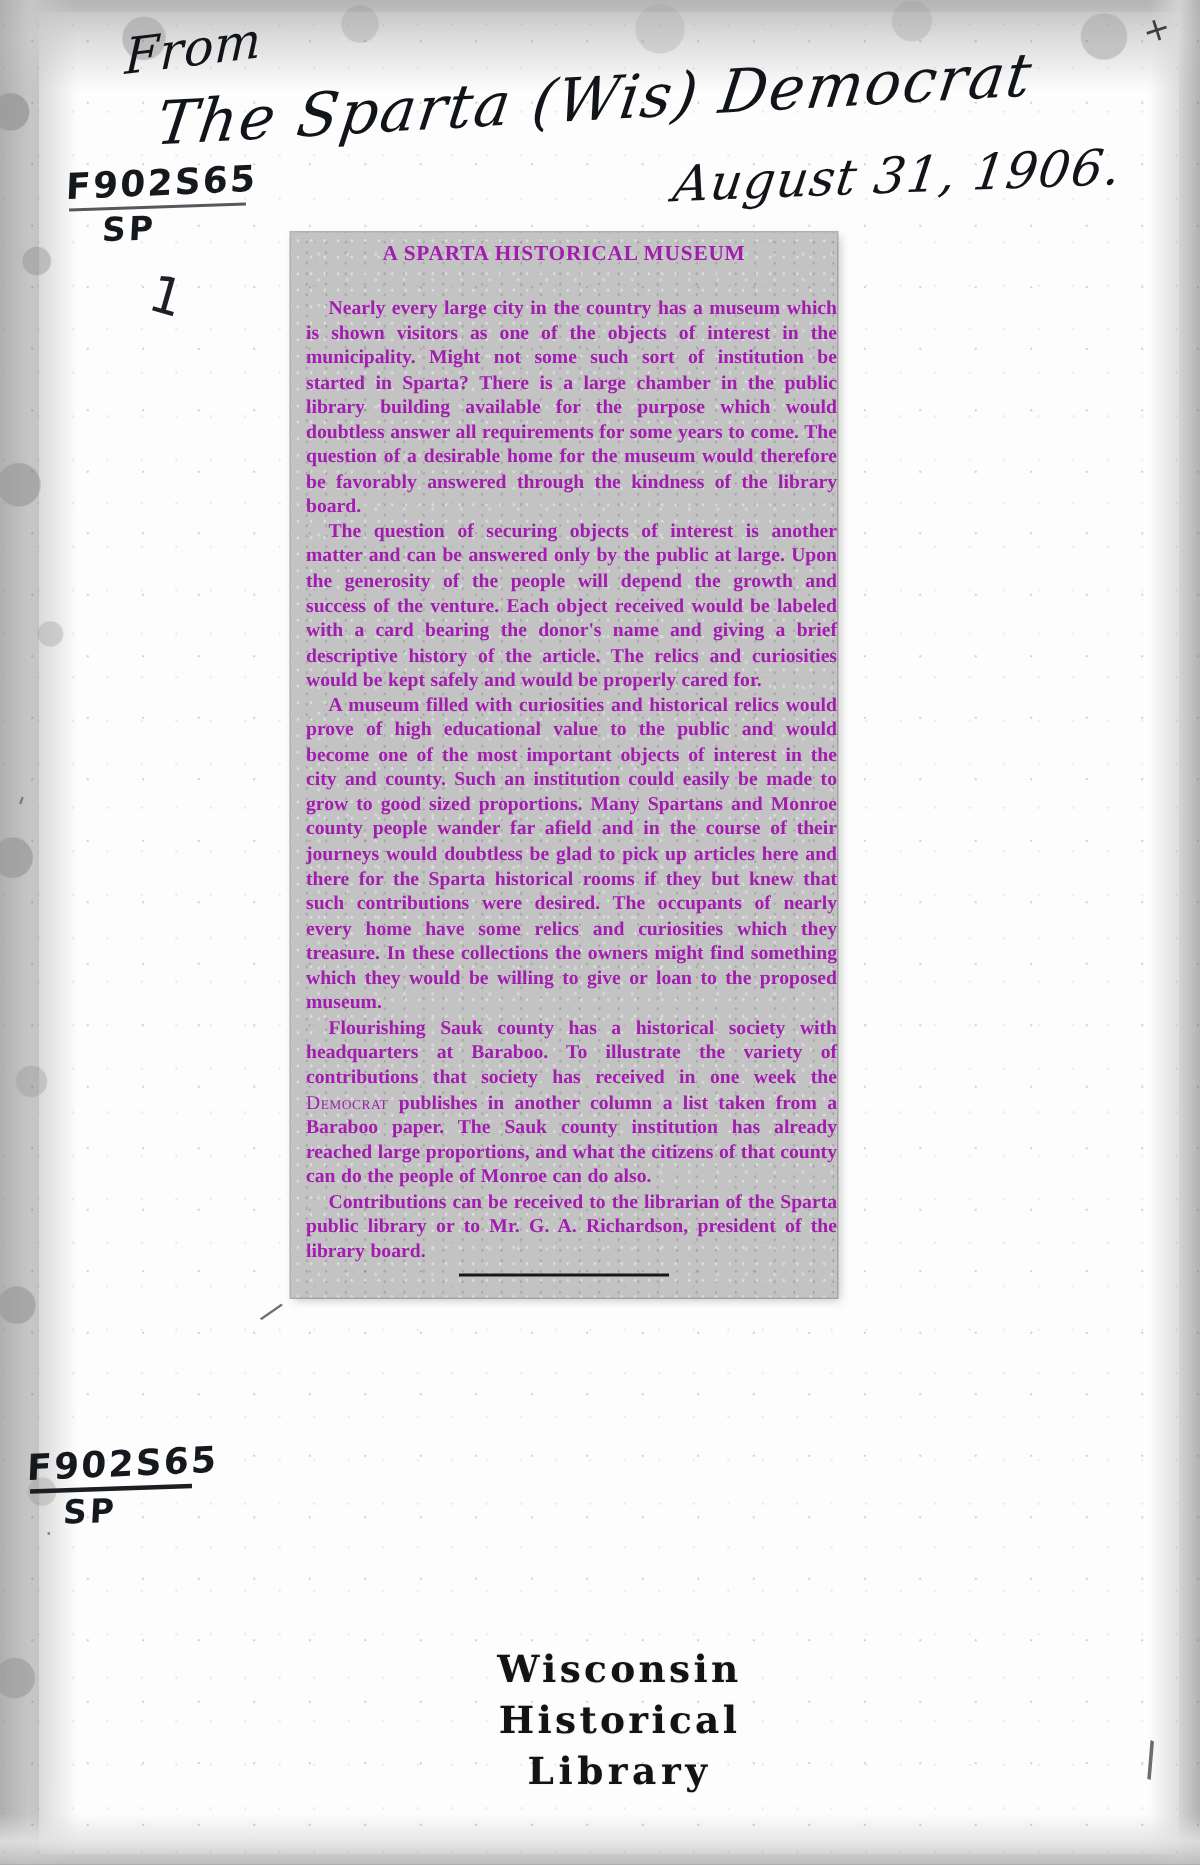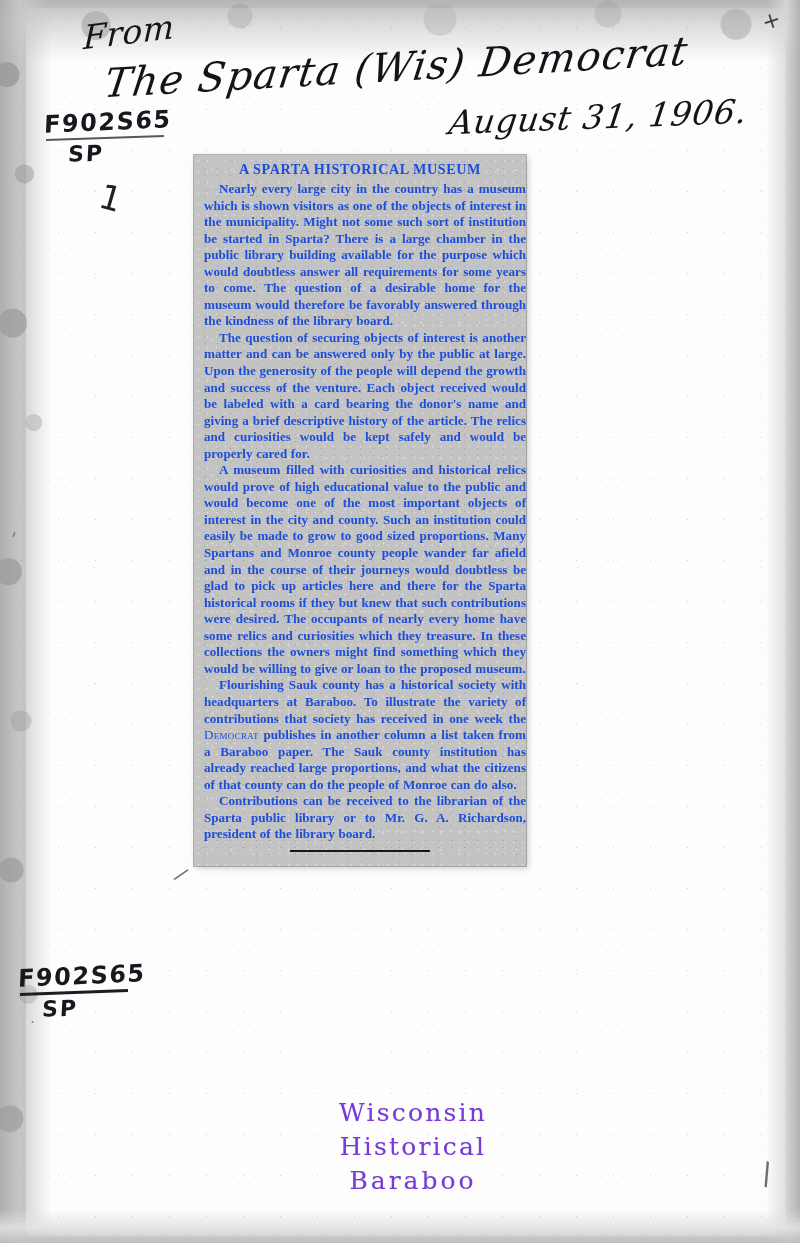--- a/index.html
+++ b/index.html
@@ -196,25 +196,25 @@
     font-size: 30px;
     color: #6a6e73;
     transform: rotate(22deg);
   }
 
   
   .clipping {
     position: absolute;
     left: 194px;
     top: 155px;
-    width: 332px;
+    width: 364px;
     background: #c3c3c3;
     padding: 0 0 14px 0;
     box-sizing: border-box;
-    color: #1d4ed8;
+    color: #a21caf;
     box-shadow:
       0 0 0 1px rgba(120,120,120,.55),
       2px 2px 6px rgba(60,60,60,.28);
   }
   
   .clipping::before {
     content: "";
     position: absolute;
     inset: 0;
     pointer-events: none;
@@ -236,20 +236,21 @@
     letter-spacing: .55px;
     text-align: center;
     padding: 6px 6px 3px 6px;
     white-space: nowrap;
   }
 
   .clip-body {
     position: relative;
     z-index: 2;
     padding: 0 0 0 10px;
+    margin-top: 16px;
   }
 
   .clip-para {
     font-family: "Liberation Serif", serif;
     font-size: 13.1px;
     line-height: 16.55px;
     text-align: justify;
     text-align-last: left;
     margin: 0;
     text-indent: 15px;
@@ -275,22 +276,22 @@
   }
 
   
   .stamp {
     position: absolute;
     left: 278px;
     top: 1096px;
     width: 270px;
     text-align: center;
     font-family: "DejaVu Serif", serif;
-    font-weight: 400;
-    color: #6d28d9;
+    font-weight: 700;
+    color: #000000;
     letter-spacing: 2.2px;
     line-height: 34px;
     font-size: 25px;
     opacity: .92;
     pointer-events: none;
     text-shadow: 0 0 1px rgba(190,192,196,.8);
   }
   .stamp-line-2 { letter-spacing: 3px; }
 </style>
 </head>
@@ -341,17 +342,17 @@
       <p class="clip-para"><span>Flourishing Sauk county has a historical society with headquarters at Baraboo. To illustrate the variety of contributions that society has received in one week the </span><span class="smallcaps">Democrat</span><span> publishes in another column a list taken from a Baraboo paper. The Sauk county institution has already reached large proportions, and what the citizens of that county can do the people of Monroe can do also.</span></p>
 
       <p class="clip-para">Contributions can be received to the librarian of the Sparta public library or to Mr. G. A. Richardson, president of the library board.</p>
     </div>
 
     <div class="clip-endrule"></div>
   </div>
 
   <div class="stamp">
     <div class="stamp-line-1">Wisconsin Historical</div>
-    <div class="stamp-line-2">Baraboo</div>
+    <div class="stamp-line-2">Library</div>
   </div>
 
   <div class="speckle"></div>
 </div>
 
 </body></html>

